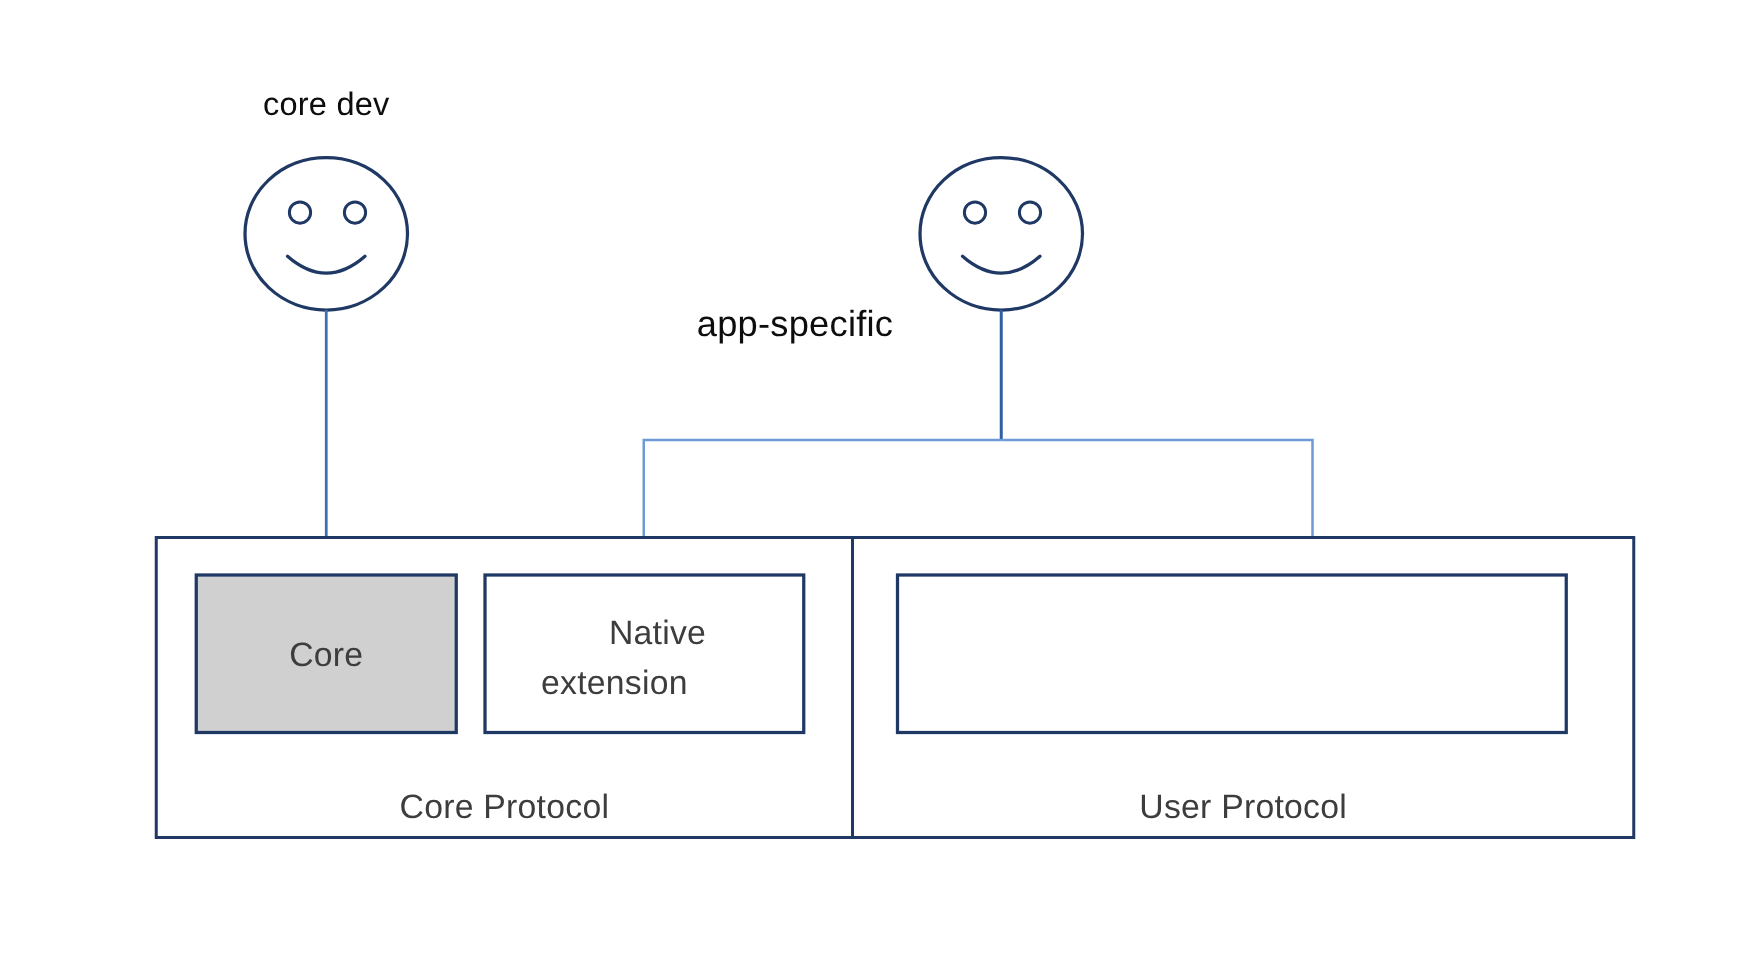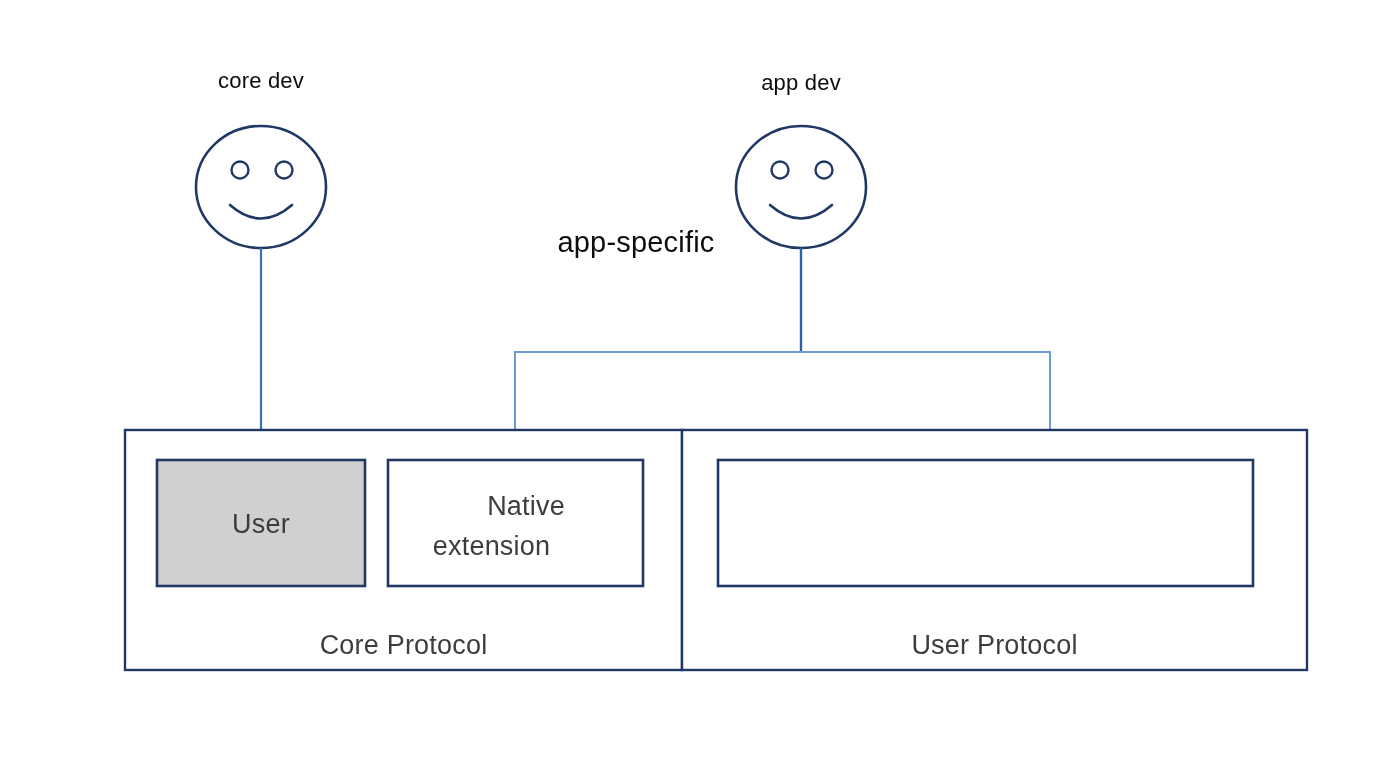--- a/index.html
+++ b/index.html
@@ -28,21 +28,21 @@
     pointer-events: none;
   }
   .txt {
     position: absolute;
     white-space: pre;
     line-height: 1.18;
     text-align: center;
   }
   .actor-label {
     color: #0d0d0d;
-    font-size: 22px;
+    font-size: 26px;
     letter-spacing: 0.2px;
   }
   .edge-label {
     color: #0d0d0d;
     font-size: 29px;
     letter-spacing: 0.2px;
   }
   .box-label {
     color: #3d3d3d;
     font-size: 27px;
@@ -97,26 +97,25 @@
 
     <rect x="157" y="460" width="208" height="126" fill="#d0d0d0" stroke="#1F3864" stroke-width="2.6"></rect>
 
     <rect x="388" y="460" width="255" height="126" fill="#ffffff" stroke="#1F3864" stroke-width="2.6"></rect>
 
     <rect x="718" y="460" width="535" height="126" fill="#ffffff" stroke="#1F3864" stroke-width="2.6"></rect>
   </svg>
 
   <div class="txt actor-label" style="left:161px; top:68px; width:200px;">core dev</div>
 
-  <div class="txt actor-label" style="left:701px; top:70px; width:200px;">app dev</div>
 
-  <div class="txt edge-label" style="left:506px; top:225px; width:260px;">app-specific</div>
+  <div class="txt edge-label" style="left:506px; top:243px; width:260px;">app-specific</div>
 
 
-  <div class="txt box-label" style="left:157px; top:509px; width:208px;">User</div>
+  <div class="txt box-label" style="left:157px; top:509px; width:208px;">Core</div>
 
   <div class="txt box-label" style="left:388px; top:491px; width:276px;">Native</div>
   <div class="txt box-label" style="left:388px; top:531px; width:207px;">extension</div>
 
 
   <div class="txt group-label" style="left:125px; top:630px; width:557px;">Core Protocol</div>
 
   <div class="txt group-label" style="left:682px; top:630px; width:625px;">User Protocol</div>
 
   <div class="hitbox" style="left:196px; top:126px; width:130px; height:122px; border-radius:50%;"></div>

